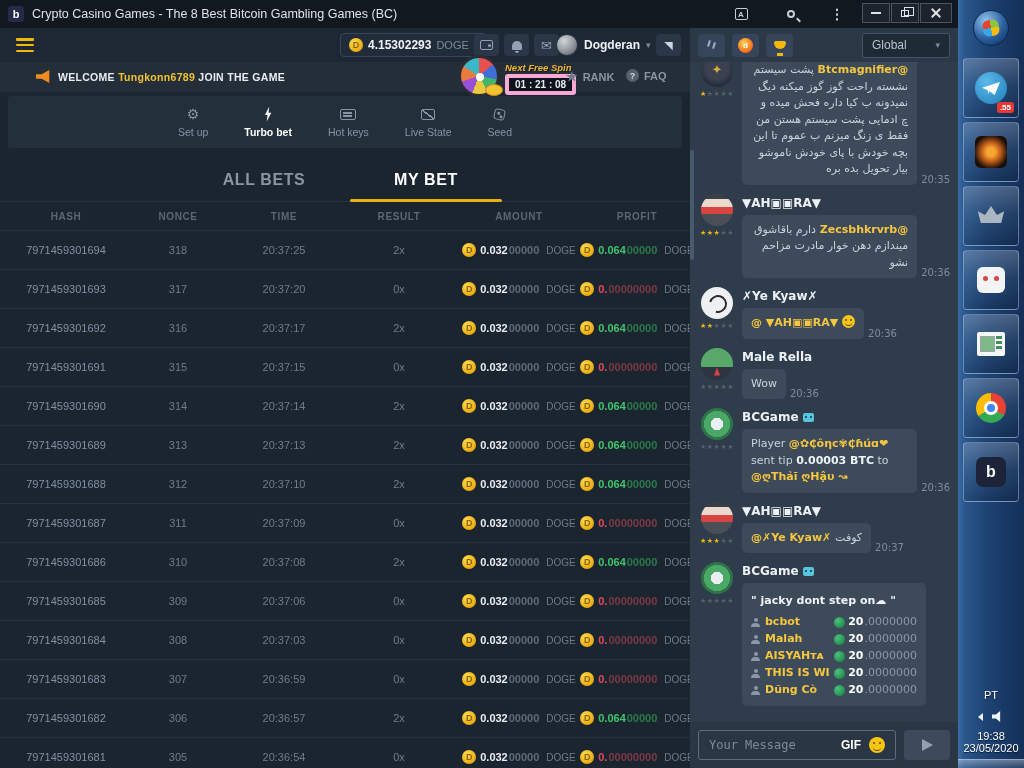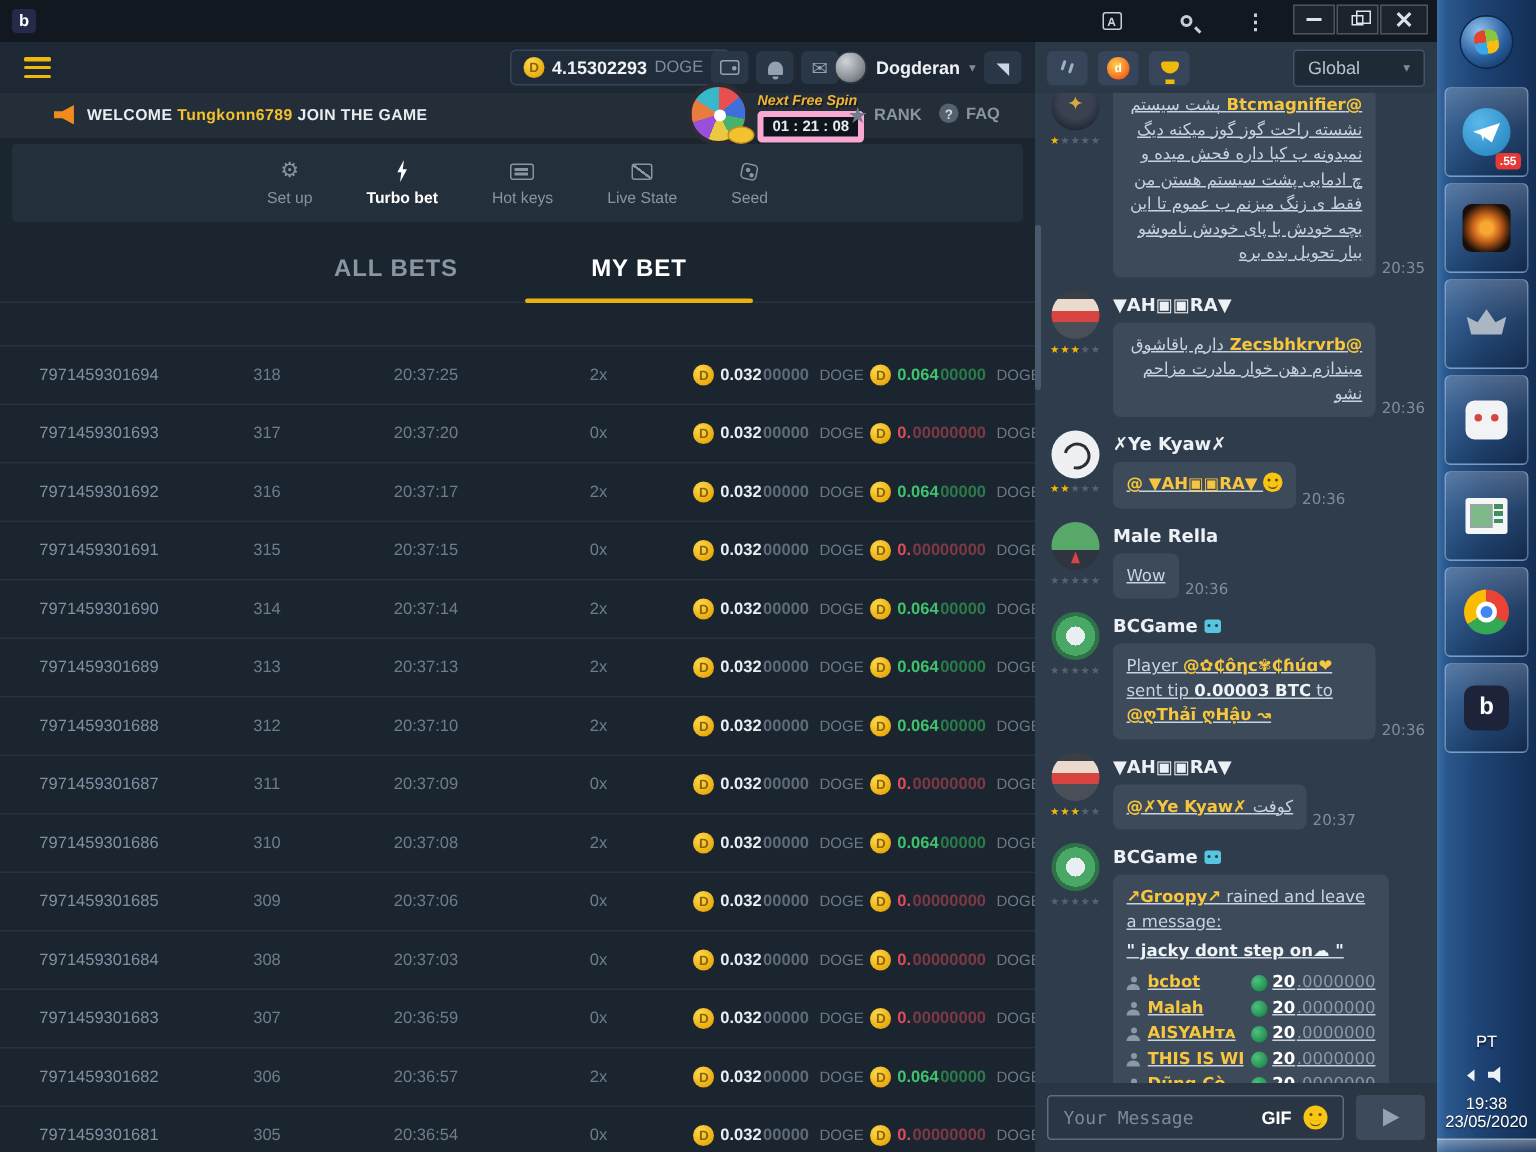--- a/index.html
+++ b/index.html
@@ -125,21 +125,21 @@
   .av-croc { background:linear-gradient(180deg,#57a869 0 58%,#2e3440 58%); }
   .av-croc::after { content:""; position:absolute; left:13px; top:20px; width:6px; height:8px; background:#d8443f; clip-path:polygon(50% 0,100% 100%,0 100%); }
   .av-bcgame { background:radial-gradient(circle, #e8eef2 0 28%, #49a866 28% 58%, #2e7347 58%); }
   .stars { margin-top:3px; font-size:7px; color:#57626e; white-space:nowrap; letter-spacing:.5px; }
   .stars .g { color:#f0b90b; }
   .mright { flex:1; min-width:0; }
   .mname { color:#edf1f5; font-size:12px; font-weight:bold; margin:2px 0 5px; display:flex; align-items:center; gap:4px; }
   .bot-icon { width:11px; height:9px; background:#58c4dd; border-radius:2px; position:relative; display:inline-block; }
   .bot-icon::after { content:""; position:absolute; left:2px; top:3px; width:2px; height:2px; background:#0e3b47; border-radius:50%; box-shadow:5px 0 0 #0e3b47; }
   .mbody { display:flex; align-items:flex-end; gap:4px; }
-  .bubble { background:#3c4a5a; border-radius:5px; padding:7px 9px; font-size:11px; color:#c9d3de; line-height:1.5; max-width:178px;text-decoration:underline; }
+  .bubble { background:#3c4a5a; border-radius:5px; padding:7px 9px; font-size:11px; color:#c9d3de; line-height:1.5; max-width:178px; }
   .bubble.rtl { direction:rtl; text-align:right; }
   .bubble.rain { width:184px; max-width:184px; }
   .seg-m { color:#f6c63f; font-weight:bold; }
   .seg-b { color:#eef3f7; font-weight:bold; }
   .emoji-face { display:inline-block; width:13px; height:13px; border-radius:50%; background:#f9c513; position:relative; vertical-align:-2px; }
   .emoji-face::before { content:""; position:absolute; left:3px; top:4px; width:2px; height:2px; background:#5c4a12; border-radius:50%; box-shadow:5px 0 0 #5c4a12; }
   .emoji-face::after { content:""; position:absolute; left:3px; bottom:2px; width:7px; height:3px; border-bottom:1.5px solid #5c4a12; border-radius:0 0 6px 6px; }
   .mtime { font-size:10px; color:#7f8c9c; flex:none; }
   .bquote { color:#eef3f7; font-weight:bold; margin:3px 0 4px; }
   .rrow { display:flex; align-items:center; height:17px; gap:5px; }
@@ -193,20 +193,21 @@
   .tray-date { font-size:11px; margin-bottom:5px; }
   .showdesk { width:66px; height:9px; background:linear-gradient(180deg,rgba(255,255,255,.35),rgba(255,255,255,.1)); border-top:1px solid rgba(255,255,255,.5); }
 </style>
 </head>
 <body>
 
 <div class="screen">
 
   <div class="titlebar">
     <span class="favicon">b</span>
+    <span class="wtitle">Crypto Casino Games - The 8 Best Bitcoin Gambling Games (BC)</span>
     <span class="tb-ico ico-translate">
         <span class="box">A</span>
       </span>
     <span class="tb-ico ico-search">
         <span class="lens"></span>
       </span>
     <span class="tb-ico ico-kebab">⋮</span>
     <span class="winbtn btn-min">
         <span class="glyph-min"></span>
       </span>
@@ -358,21 +359,20 @@
             <div class="avatar av-bcgame"></div>
             <div class="stars"><span>★</span><span>★</span><span>★</span><span>★</span><span>★</span></div>
           </div>
           <div class="mright">
             <div class="mname">
               <span>BCGame</span>
               <span class="bot-icon"></span>
             </div>
             <div class="mbody">
               <div class="bubble rain">
-                <div class="bline"><span class="seg-m">↗Groopy↗</span><span class="seg-t"> rained and leave a message:</span></div>
                 <div class="bquote">" jacky dont step on☁ "</div>
                 <div class="rainlist">
                   <div class="rrow">
                     <span class="person-icon"></span>
                     <span class="rname">bcbot</span>
                     <span class="ramt">
                       <span class="gcoin"></span>
                       <span class="ramain">20</span>
                       <span class="radim">.0000000</span>
                     </span>
@@ -484,20 +484,28 @@
         </span>
         <span class="slabel">Seed</span>
       </div>
     </div>
 
   <div class="tabs" id="tabs">
       <div class="tab">ALL BETS</div>
       <div class="tab active">MY BET</div>
     </div>
 
+  <div class="theader" id="theader">
+      <span>HASH</span>
+      <span>NONCE</span>
+      <span>TIME</span>
+      <span>RESULT</span>
+      <span>AMOUNT</span>
+      <span>PROFIT</span>
+    </div>
   <div class="tbody" id="tbody">
       <div class="trow">
         <div class="cell c-hash">7971459301694</div>
         <div class="cell">318</div>
         <div class="cell">20:37:25</div>
         <div class="cell">2x</div>
         <div class="cell c-money">
           <span class="coin"></span>
           <span class="m-main">0.032</span>
           <span class="m-dim">00000</span>

